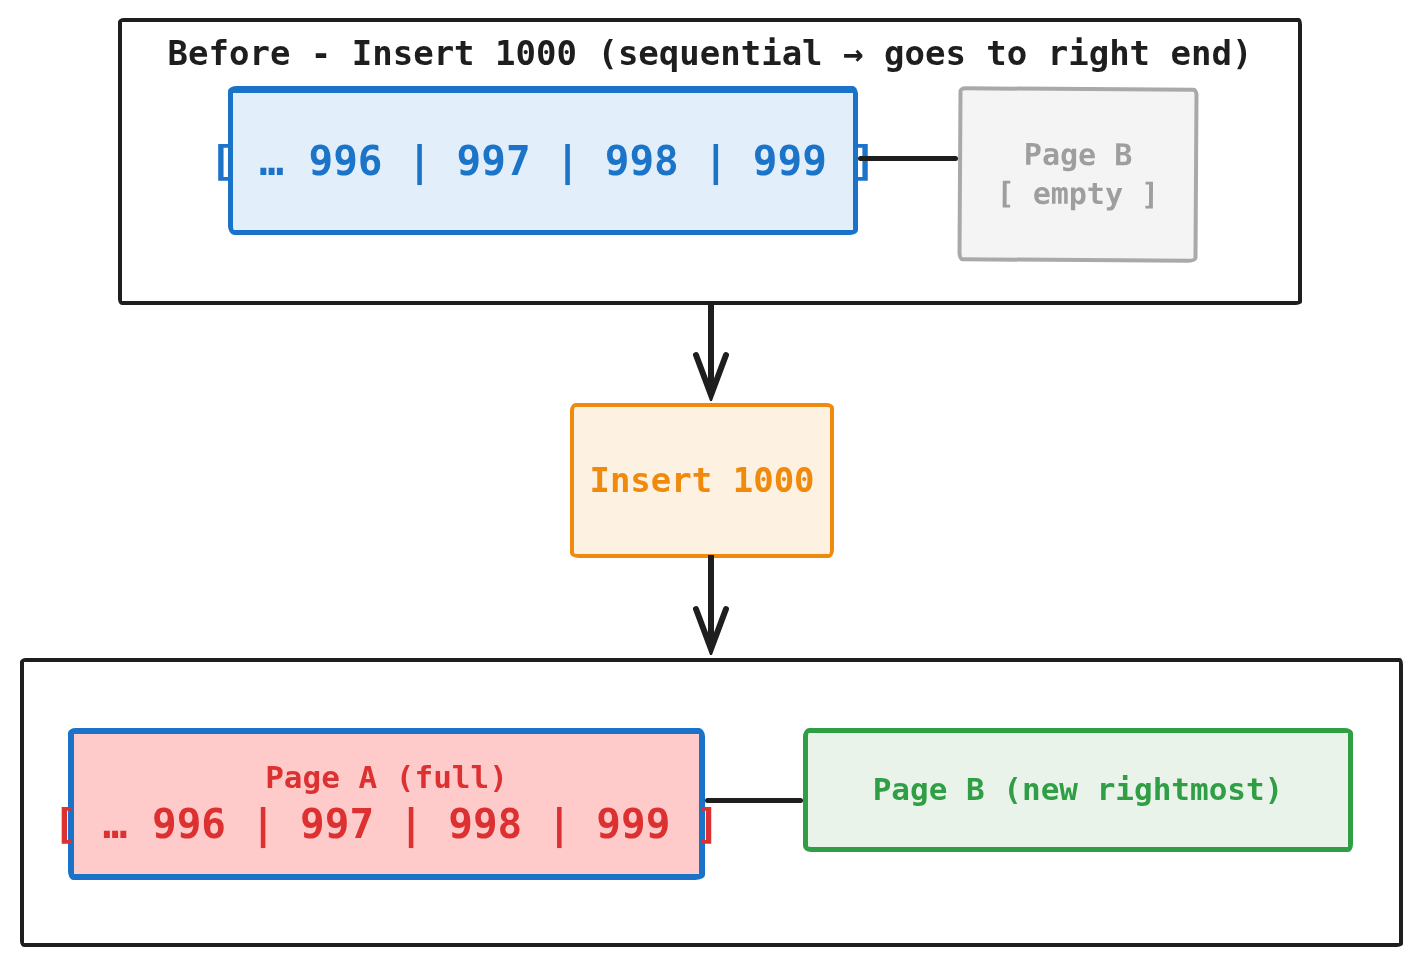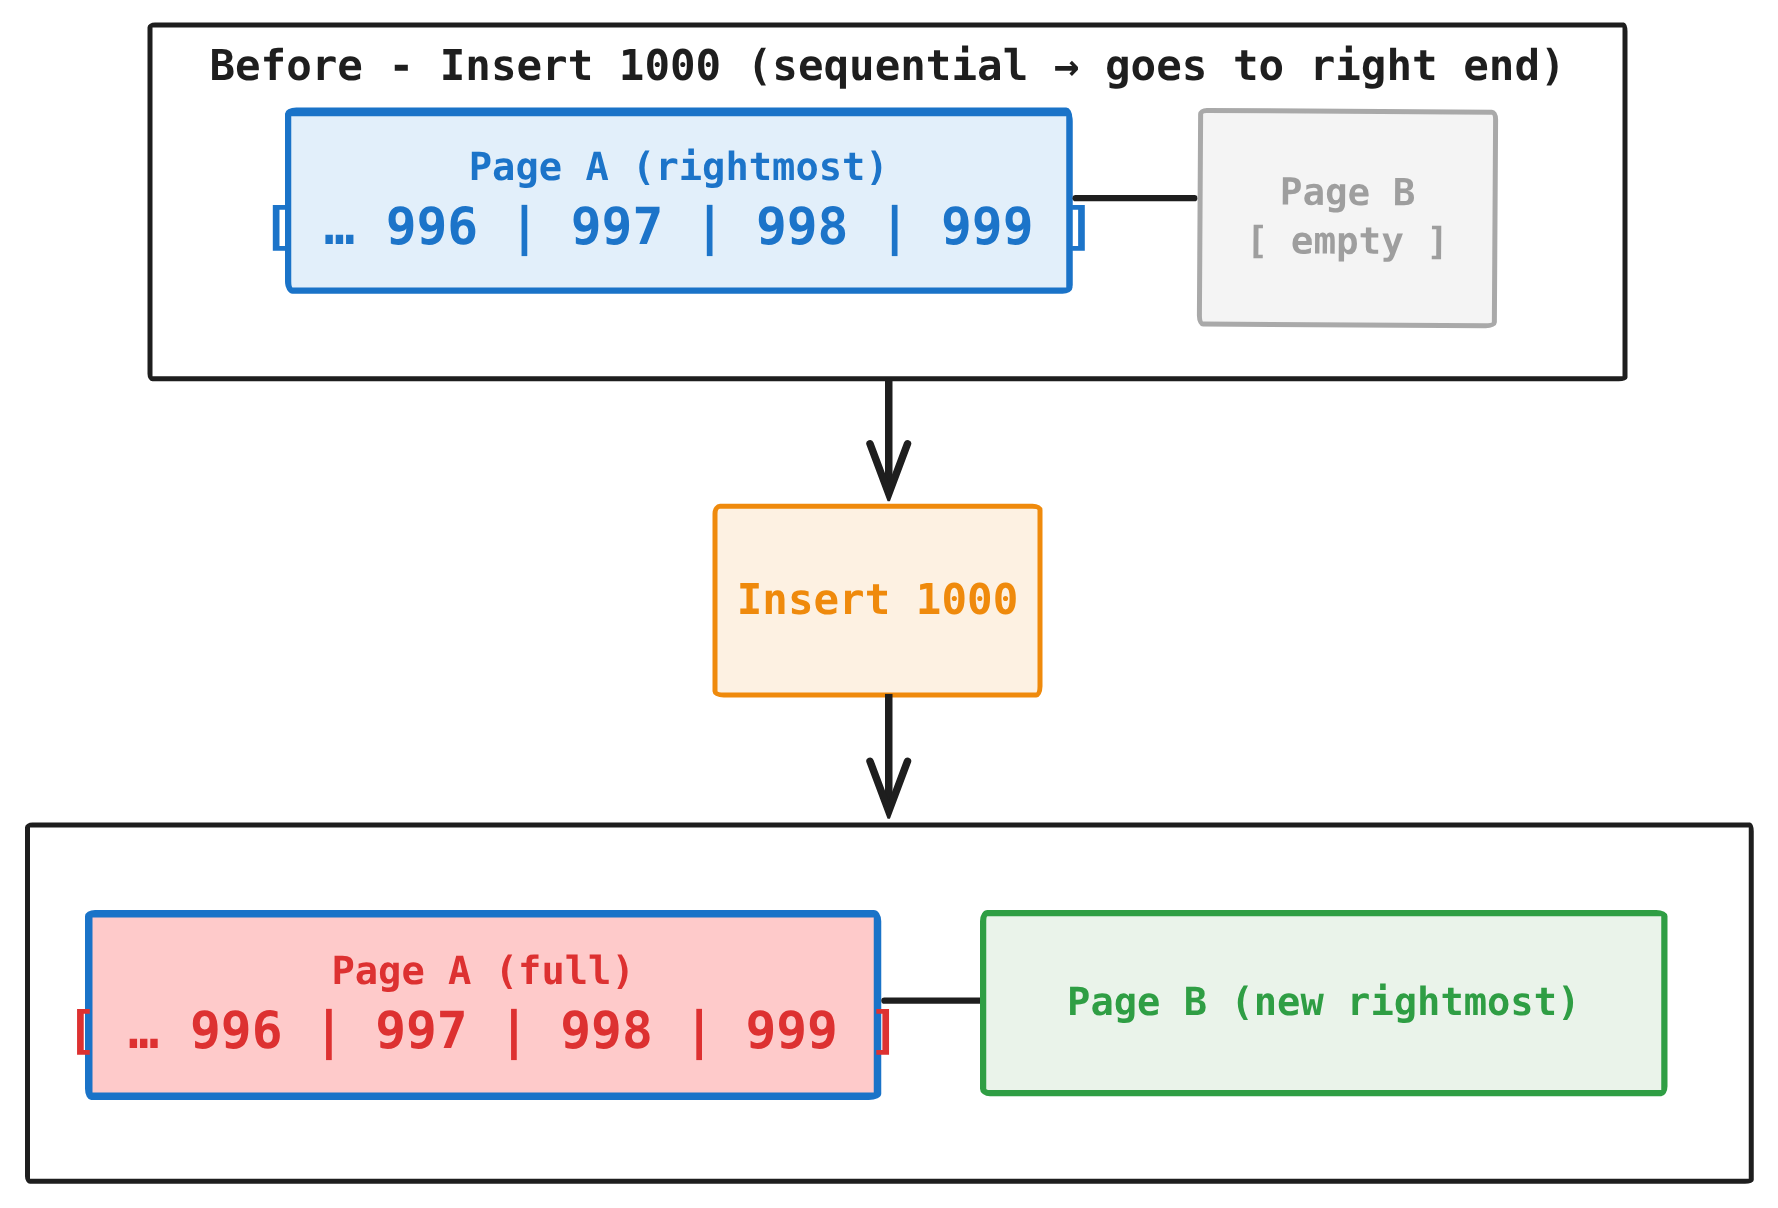--- a/index.html
+++ b/index.html
@@ -80,21 +80,21 @@
   }
 
   .node-page-a-after {
     left: 44px; top: 66px; width: 637px; height: 152px;
     border: 6px solid var(--blue-border);
     background: var(--pink-fill);
     color: var(--red-text);
     border-radius: 8px 6px 10px 5px / 5px 9px 5px 9px;
   }
   .node-page-b-after {
-    left: 760px; top: 66px; width: 550px; height: 149px;
+    left: 779px; top: 66px; width: 550px; height: 124px;
     border: 5px solid var(--green-border);
     background: var(--green-fill);
     color: var(--green-text);
     border-radius: 6px 9px 5px 8px / 9px 5px 8px 6px;
     justify-content: center;
   }
 
   
   .connector {
     position: absolute;
@@ -112,21 +112,20 @@
 </style>
 </head>
 <body>
 
 <div class="canvas">
 
   <section class="frame frame-before">
     <div class="frame-title">Before - Insert 1000 (sequential → goes to right end)</div>
 
     <div class="node node-page-a-before">
-      <div class="node-line">Page A (rightmost)</div>
       <div class="node-cells">[ … 996 | 997 | 998 | 999 ]</div>
     </div>
 
     <div class="connector connector-before"></div>
 
     <div class="node node-page-b-before">
       <div class="node-line">Page B</div>
       <div class="node-cells">[ empty ]</div>
     </div>
   </section>

